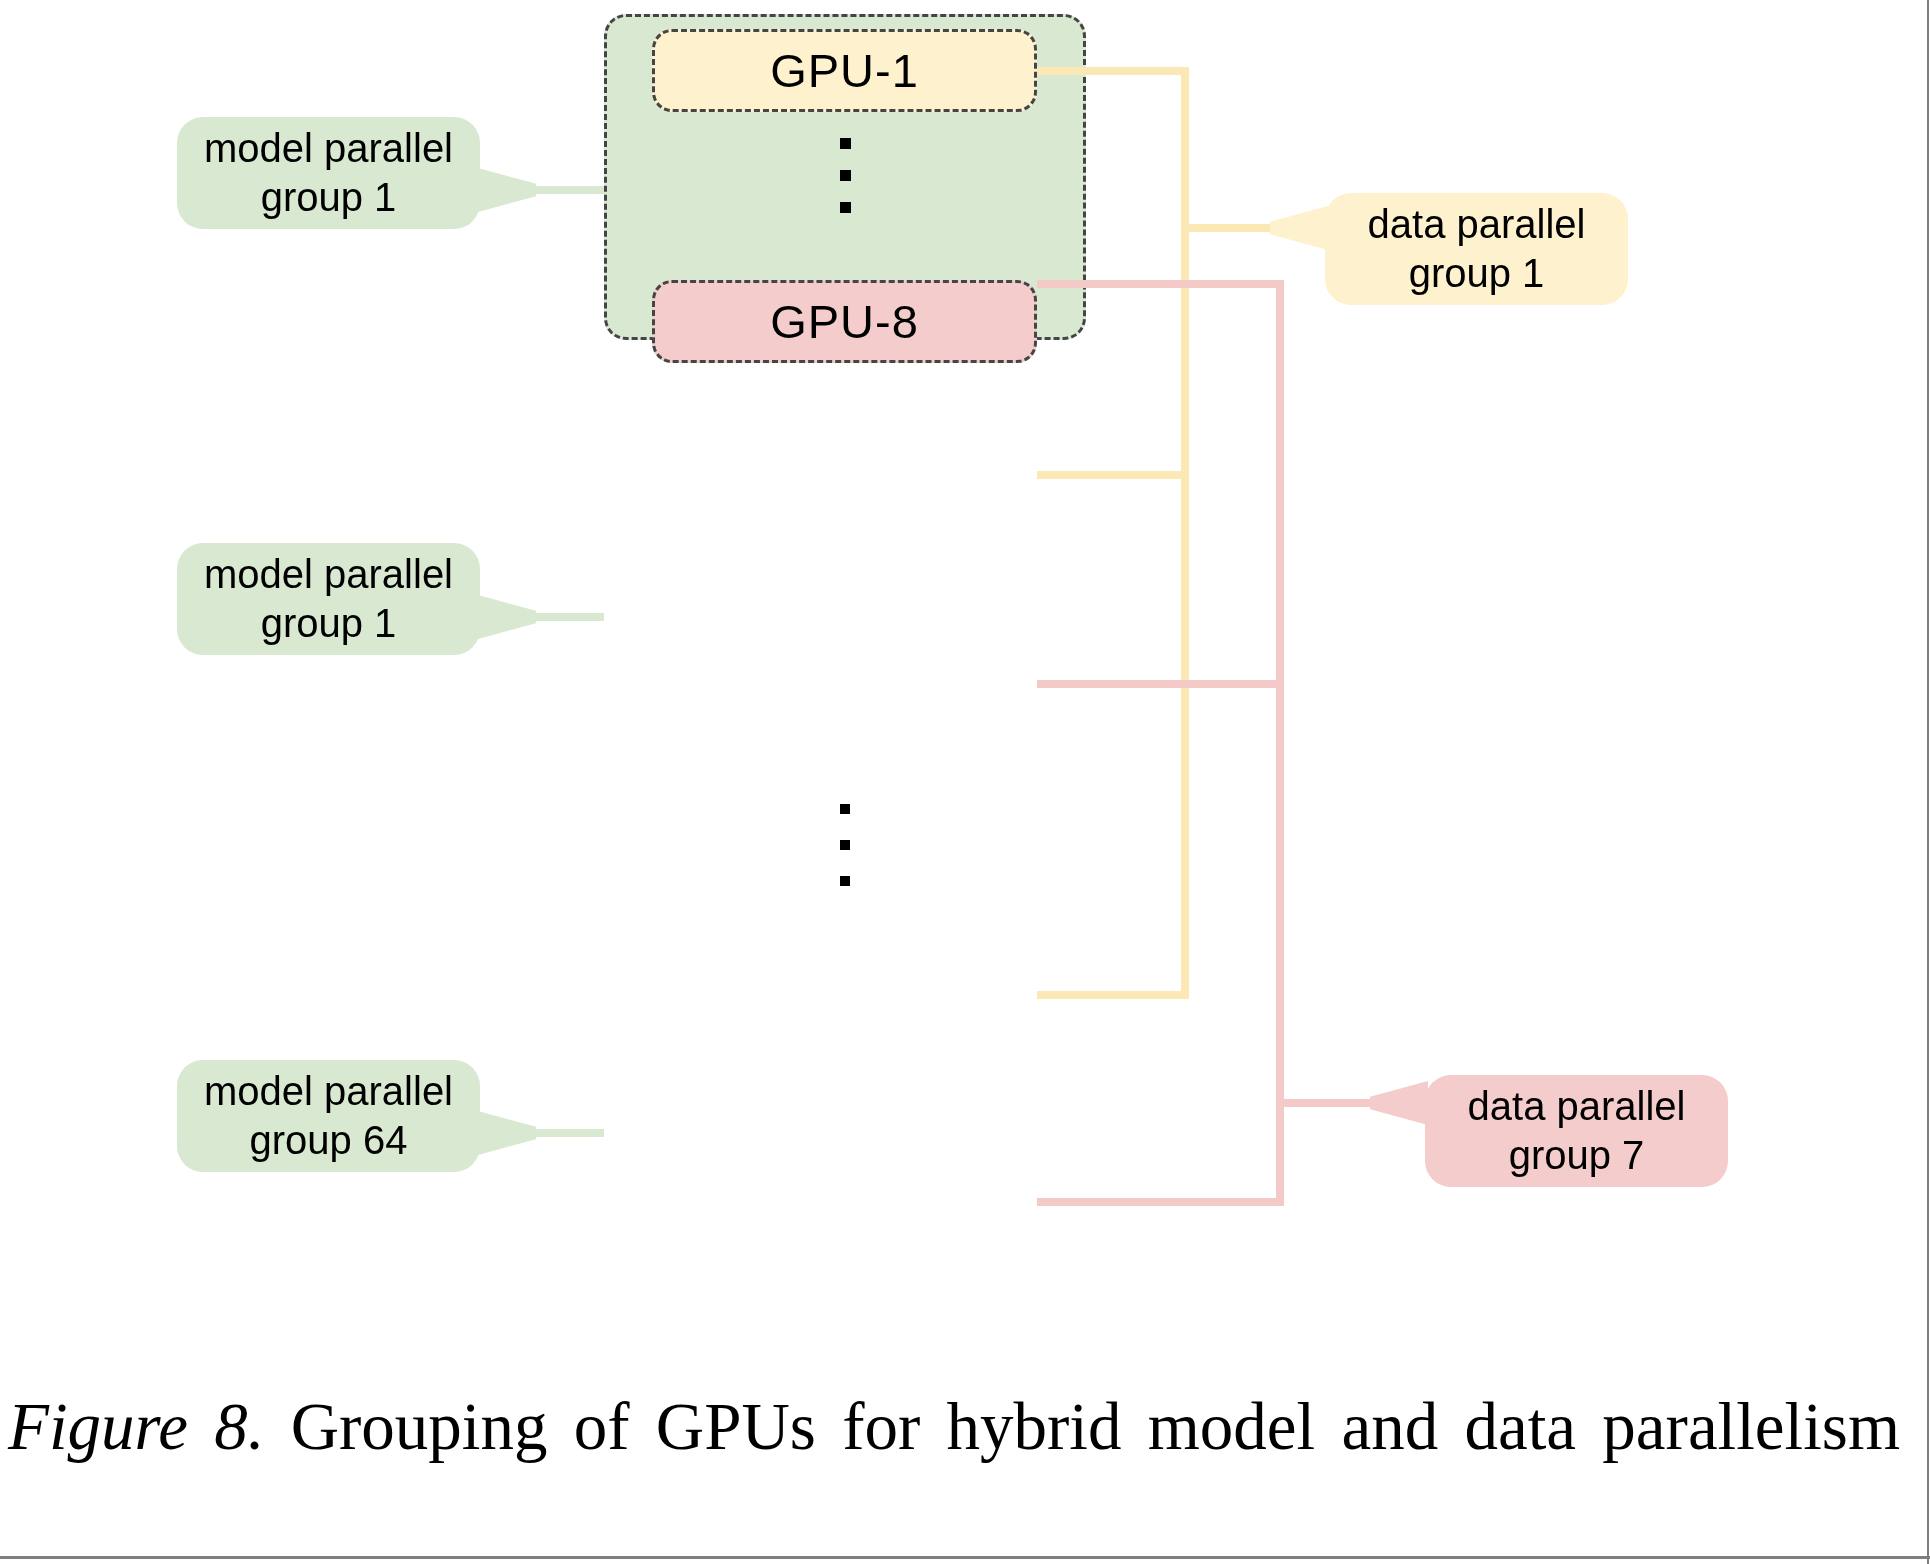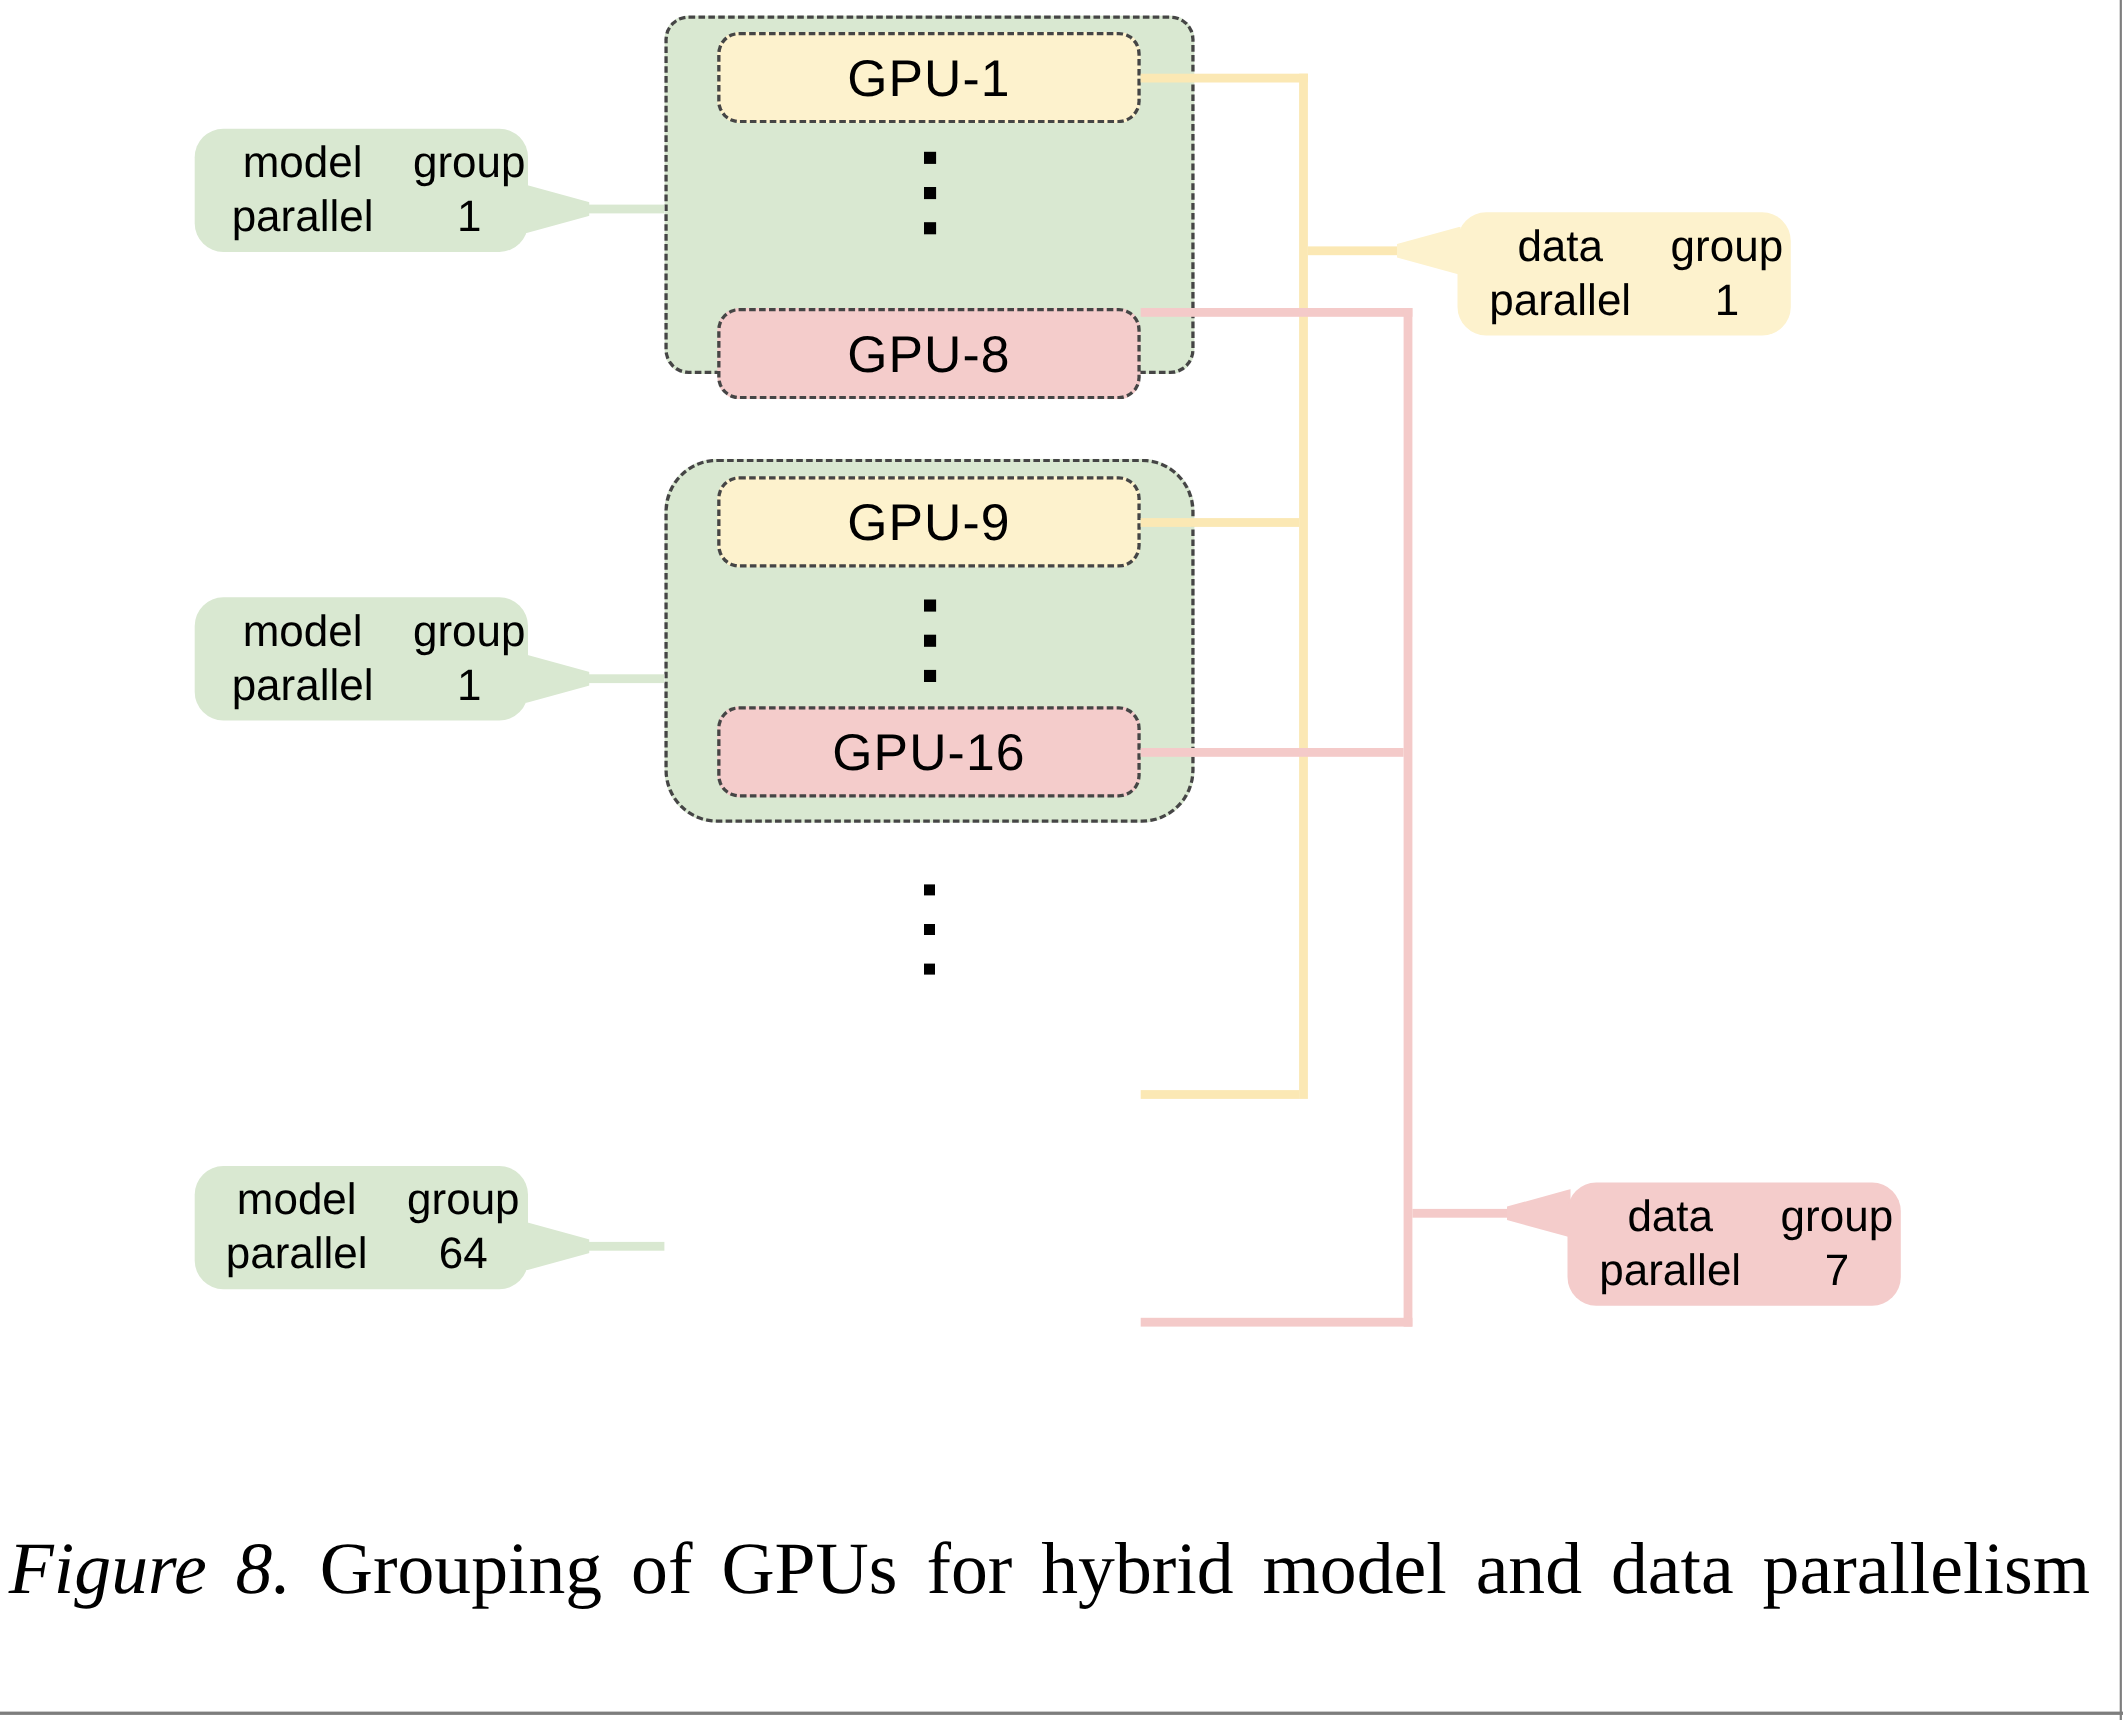--- a/index.html
+++ b/index.html
@@ -23,21 +23,21 @@
   .gpu-pink{background:var(--pink-fill);}
   .dot{position:absolute;background:#000;}
   
   .hline,.vline{position:absolute;}
   .yline{background:var(--yellow-line);}
   .pline{background:var(--pink-line);}
   .gline{background:var(--group-fill);}
   
   .bubble{
     position:absolute;width:303px;height:112px;border-radius:26px;
-    display:flex;flex-direction:row;align-items:center;justify-content:center;
+    display:flex;flex-direction:column;align-items:center;justify-content:center;
     font-size:40px;line-height:49px;text-align:center;
   }
   .bubble-green{background:var(--group-fill);}
   .bubble-yellow{background:var(--yellow-fill);}
   .bubble-pink{background:var(--pink-fill);}
   .stub{position:absolute;width:58px;height:44px;}
   .stub-right{clip-path:polygon(0 0,100% 36%,100% 64%,0 100%);}   
   .stub-left{clip-path:polygon(0 36%,100% 0,100% 100%,0 64%);}    
   .stub-green{background:var(--group-fill);}
   .stub-yellow{background:var(--yellow-fill);}
@@ -60,31 +60,20 @@
       <span>GPU-1</span>
     </div>
     <div class="dot" style="left:233px;top:121px;width:11px;height:11px;"></div>
     <div class="dot" style="left:233px;top:153px;width:11px;height:11px;"></div>
     <div class="dot" style="left:233px;top:185px;width:11px;height:11px;"></div>
     <div class="gpu-box gpu-pink" style="left:45px;top:223px;margin-top:40px;">
       <span>GPU-8</span>
     </div>
   </div>
 
-  <div class="group-box" style="top:417px;height:331px;">
-    <div class="gpu-box gpu-yellow" style="left:45px;top:13px;">
-      <span>GPU-9</span>
-    </div>
-    <div class="dot" style="left:233px;top:125px;width:11px;height:11px;"></div>
-    <div class="dot" style="left:233px;top:157px;width:11px;height:11px;"></div>
-    <div class="dot" style="left:233px;top:189px;width:11px;height:11px;"></div>
-    <div class="gpu-box gpu-pink" style="left:45px;top:222px;">
-      <span>GPU-16</span>
-    </div>
-  </div>
 
 
   <div class="dot" style="left:840px;top:804px;width:10px;height:10px;"></div>
   <div class="dot" style="left:840px;top:840px;width:10px;height:10px;"></div>
   <div class="dot" style="left:840px;top:876px;width:10px;height:10px;"></div>
 
   <div class="hline yline" style="left:1037px;top:67px;width:152px;height:8px;"></div>
   <div class="vline yline" style="left:1181px;top:67px;width:8px;height:932px;"></div>
   <div class="hline yline" style="left:1189px;top:224px;width:92px;height:8px;"></div>
   <div class="hline yline" style="left:1037px;top:471px;width:144px;height:8px;"></div>

